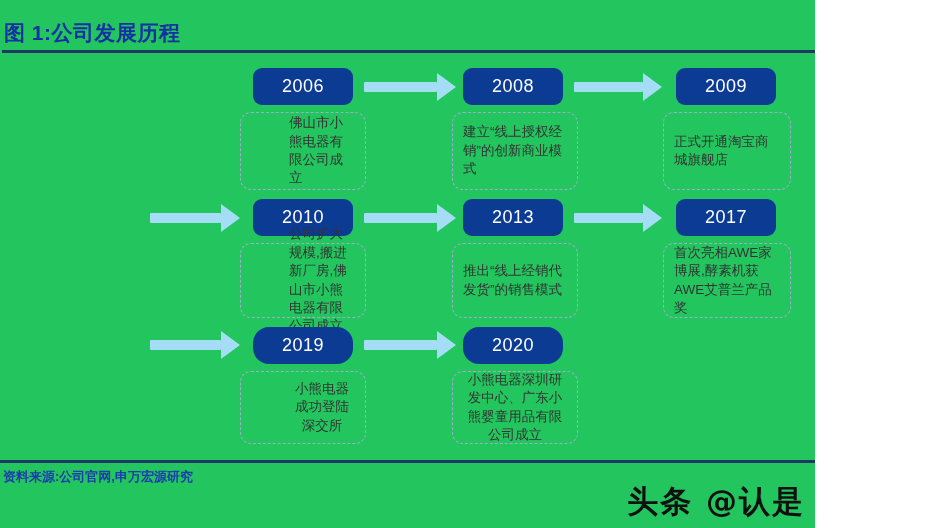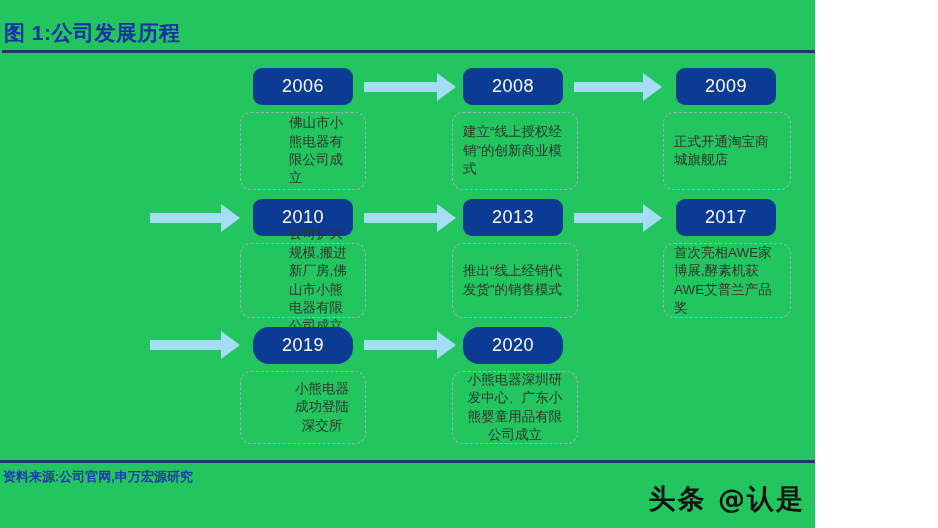--- a/index.html
+++ b/index.html
@@ -87,21 +87,21 @@
     position:absolute;
     left:3px; top:468px;
     font-size:13px;
     font-weight:600;
     color:var(--source-blue);
     white-space:nowrap;
   }
   .watermark{
     position:absolute;
     right:10px; top:481px;
-    font-size:27px;
+    font-size:31px;
     font-weight:800;
     color:#101010;
     letter-spacing:2px;
     white-space:nowrap;
     font-family:"DejaVu Sans","Liberation Sans",sans-serif;
   }
 
   
   .yc1{left:253px;} .yc2{left:463px;} .yc3{left:676px;text-align:center;}
   .dc1{left:240px;width:126px;padding-left:48px;} .dc2{left:452px;width:126px;} .dc3{left:663px;width:128px;}

